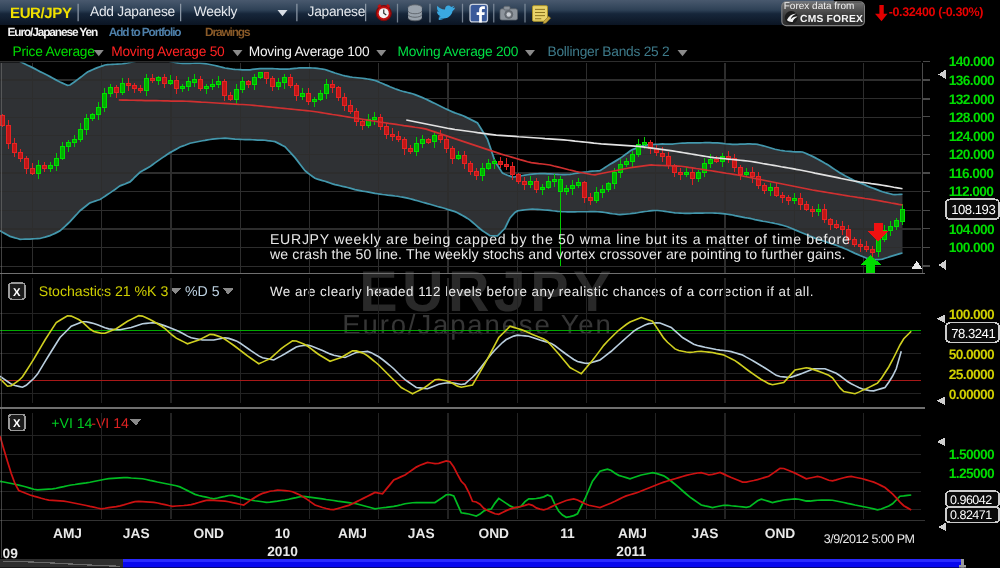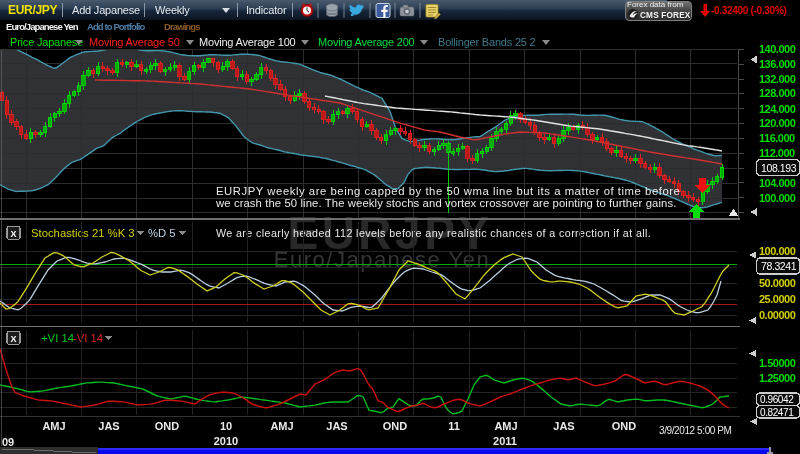--- a/index.html
+++ b/index.html
@@ -16,21 +16,21 @@
  background:linear-gradient(180deg,#6f6f6f,#3a3a3a 60%,#2b2b2b);border:1px solid #808080;}
 </style></head><body>
 <div id="toolbar">
  <div class="tb" style="left:8px;color:#f0e000;font-weight:bold;font-size:12px;letter-spacing:-0.3px">EUR/JPY</div>
  <div class="sep" style="left:62px"></div>
  <div class="tb" style="left:72px">Add Japanese</div>
  <div class="sep" style="left:144px"></div>
  <div class="tb" style="left:155px">Weekly</div>
  <div class="arr" style="left:222px;top:8px;border-top-color:#d8dde4"></div>
  <div class="sep" style="left:237px"></div>
- <div class="tb" style="left:246px">Indicator</div>
+ <div class="tb" style="left:246px">Japanese</div>
  <div class="sep" style="left:292px"></div>
 
  <svg style="position:absolute;left:299px;top:2px" width="145" height="17" viewBox="0 0 145 17">
 
    <circle cx="8" cy="8.5" r="6" fill="#c41010" stroke="#7a0a0a"></circle>
    <circle cx="8" cy="8.5" r="4" fill="#f2f2f2"></circle>
    <path d="M8 5.5v3l2 1.5" stroke="#333" stroke-width="1" fill="none"></path>
    <path d="M3.5 3.5 l2 -1.5 M12.5 3.5l-2 -1.5" stroke="#c41010" stroke-width="2"></path>
    <rect x="18.5" y="1" width="1" height="15" fill="#8b97a5" opacity="0.8"></rect>
 
@@ -76,21 +76,21 @@
   <path d="M5.5 1h3.5v7h3L7.2 14 2 8h3.5z" fill="#e00000"></path>
  </svg>
  <div class="tb" style="left:711px;top:1px;color:#e80000;font-size:10px;font-weight:bold;letter-spacing:-0.3px">-0.32400 (-0.30%)</div>
 </div>
 <div id="row2">
  <div class="r2" style="left:6px;color:#f2f2f2">Euro/Japanese Yen</div>
  <div class="r2" style="left:87px;color:#4d7ea8">Add to Portfolio</div>
  <div class="r2" style="left:164px;color:#8a5a28">Drawings</div>
 </div>
 <div id="legend">
- <div class="lg" style="left:10px;color:#00dd00">Price Japanese</div>
+ <div class="lg" style="left:10px;color:#00dd00">Price Average</div>
     <div class="arr" style="left:75px"></div>
  <div class="lg" style="left:89px;color:#ff2222">Moving Average 50</div>
     <div class="arr" style="left:186px"></div>
  <div class="lg" style="left:199px;color:#f0f0f0">Moving Average 100</div>
     <div class="arr" style="left:301px"></div>
  <div class="lg" style="left:318px;color:#00dd44">Moving Average 200</div>
     <div class="arr" style="left:420px"></div>
  <div class="lg" style="left:438px;color:#3d7a8a">Bollinger Bands 25 2</div>
     <div class="arr" style="left:542px"></div>
 </div>

